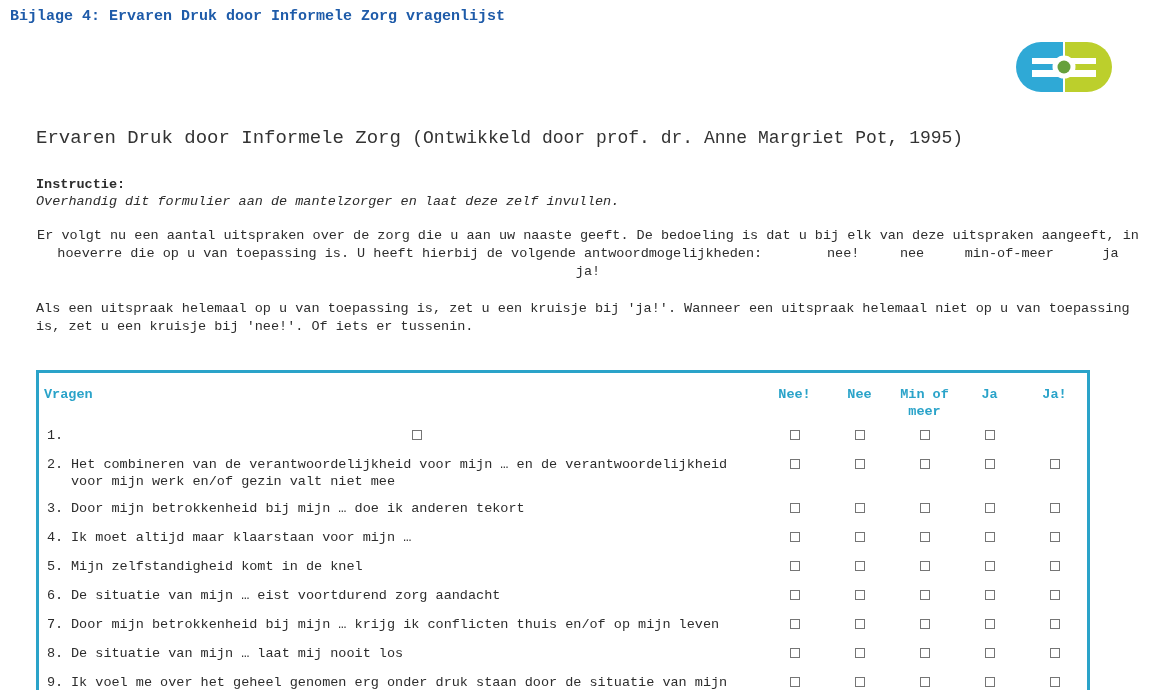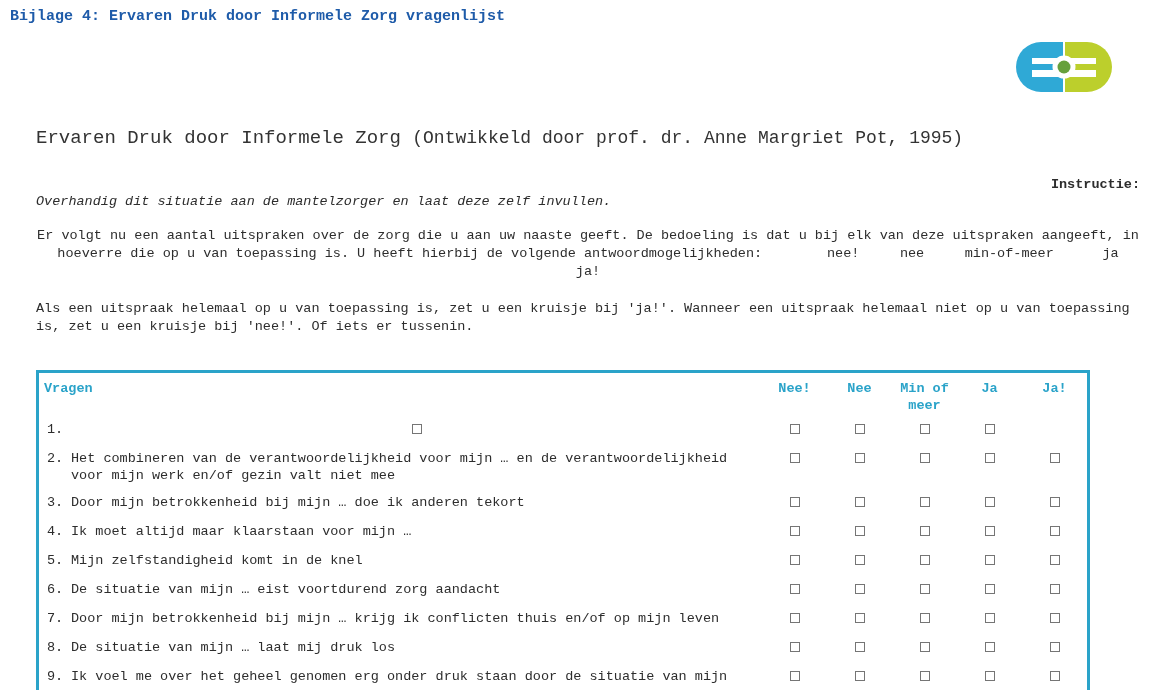--- a/index.html
+++ b/index.html
@@ -59,35 +59,35 @@
     line-height: 18px;
   }
   .heading {
     margin: 0 0 26px 0;
     font-size: 19px;
     font-weight: normal;
     color: #333;
     line-height: 24px;
   }
   .heading .note { font-size: 18px; }
-  .instr-label { margin: 0; font-weight: bold; line-height: 17px; text-align: right; }
+  .instr-label { margin: 0; font-weight: bold; line-height: 17px; }
   .instr-text  { margin: 0 0 17px 0; font-style: italic; line-height: 17px; }
   .para1 { margin: 0 0 19px 0; white-space: pre-wrap; text-align: center; }
   .para2 { margin: 0 0 34px 0; }
 
   
   .qtable {
     width: 1054px;
     border: 3px solid var(--accent-cyan, #2aa3c9);
     background: #fff;
   }
   .qhead {
     display: grid;
     grid-template-columns: 1fr repeat(5, 65px);
-    padding: 7px 0 2px 5px;
+    padding: 13px 0 2px 5px;
     color: var(--accent-cyan, #2aa3c9);
     font-weight: bold;
   }
   .qhead .vragen { line-height: 17px; }
   .opt-head { text-align: center; line-height: 17px; }
   .qrow {
     display: grid;
     grid-template-columns: 24px 1fr repeat(5, 65px);
     padding: 5px 0 5px 8px;
     align-items: start;
@@ -118,21 +118,21 @@
     <div class="logo-slit bottom"></div>
     <div class="logo-vline"></div>
     <div class="logo-ring"></div>
     <div class="logo-dot"></div>
   </div>
 
   <div class="content">
     <h1 class="heading"><span>Ervaren Druk door Informele Zorg</span> <span class="note">(Ontwikkeld door prof. dr. Anne Margriet Pot, 1995)</span></h1>
 
     <p class="instr-label">Instructie:</p>
-    <p class="instr-text">Overhandig dit situatie aan de mantelzorger en laat deze zelf invullen.</p>
+    <p class="instr-text">Overhandig dit formulier aan de mantelzorger en laat deze zelf invullen.</p>
 
     <p class="para1">Er volgt nu een aantal uitspraken over de zorg die u aan uw naaste geeft. De bedoeling is dat u bij elk van deze uitspraken aangeeft, in hoeverre die op u van toepassing is. U heeft hierbij de volgende antwoordmogelijkheden:        nee!     nee     min-of-meer      ja     ja!</p>
     <p class="para2">Als een uitspraak helemaal op u van toepassing is, zet u een kruisje bij 'ja!'. Wanneer een uitspraak helemaal niet op u van toepassing is, zet u een kruisje bij 'nee!'. Of iets er tussenin.</p>
 
     <div class="qtable">
       <div class="qhead">
         <div class="vragen">Vragen</div>
 
       <div class="opt-head">Nee!</div>
           <div class="opt-head">Nee</div>
@@ -199,21 +199,21 @@
     <div class="qnum">7.</div>
     <div class="qtext">Door mijn betrokkenheid bij mijn … krijg ik conflicten thuis en/of op mijn leven</div>
   <div class="cb-cell"><span class="cb"></span></div>
             <div class="cb-cell"><span class="cb"></span></div>
             <div class="cb-cell"><span class="cb"></span></div>
             <div class="cb-cell"><span class="cb"></span></div>
             <div class="cb-cell"><span class="cb"></span></div>
           </div>
           <div class="qrow">
     <div class="qnum">8.</div>
-    <div class="qtext">De situatie van mijn … laat mij druk los</div>
+    <div class="qtext">De situatie van mijn … laat mij nooit los</div>
   <div class="cb-cell"><span class="cb"></span></div>
             <div class="cb-cell"><span class="cb"></span></div>
             <div class="cb-cell"><span class="cb"></span></div>
             <div class="cb-cell"><span class="cb"></span></div>
             <div class="cb-cell"><span class="cb"></span></div>
           </div>
           <div class="qrow">
     <div class="qnum">9.</div>
     <div class="qtext">Ik voel me over het geheel genomen erg onder druk staan door de situatie van mijn</div>
   <div class="cb-cell"><span class="cb"></span></div>

